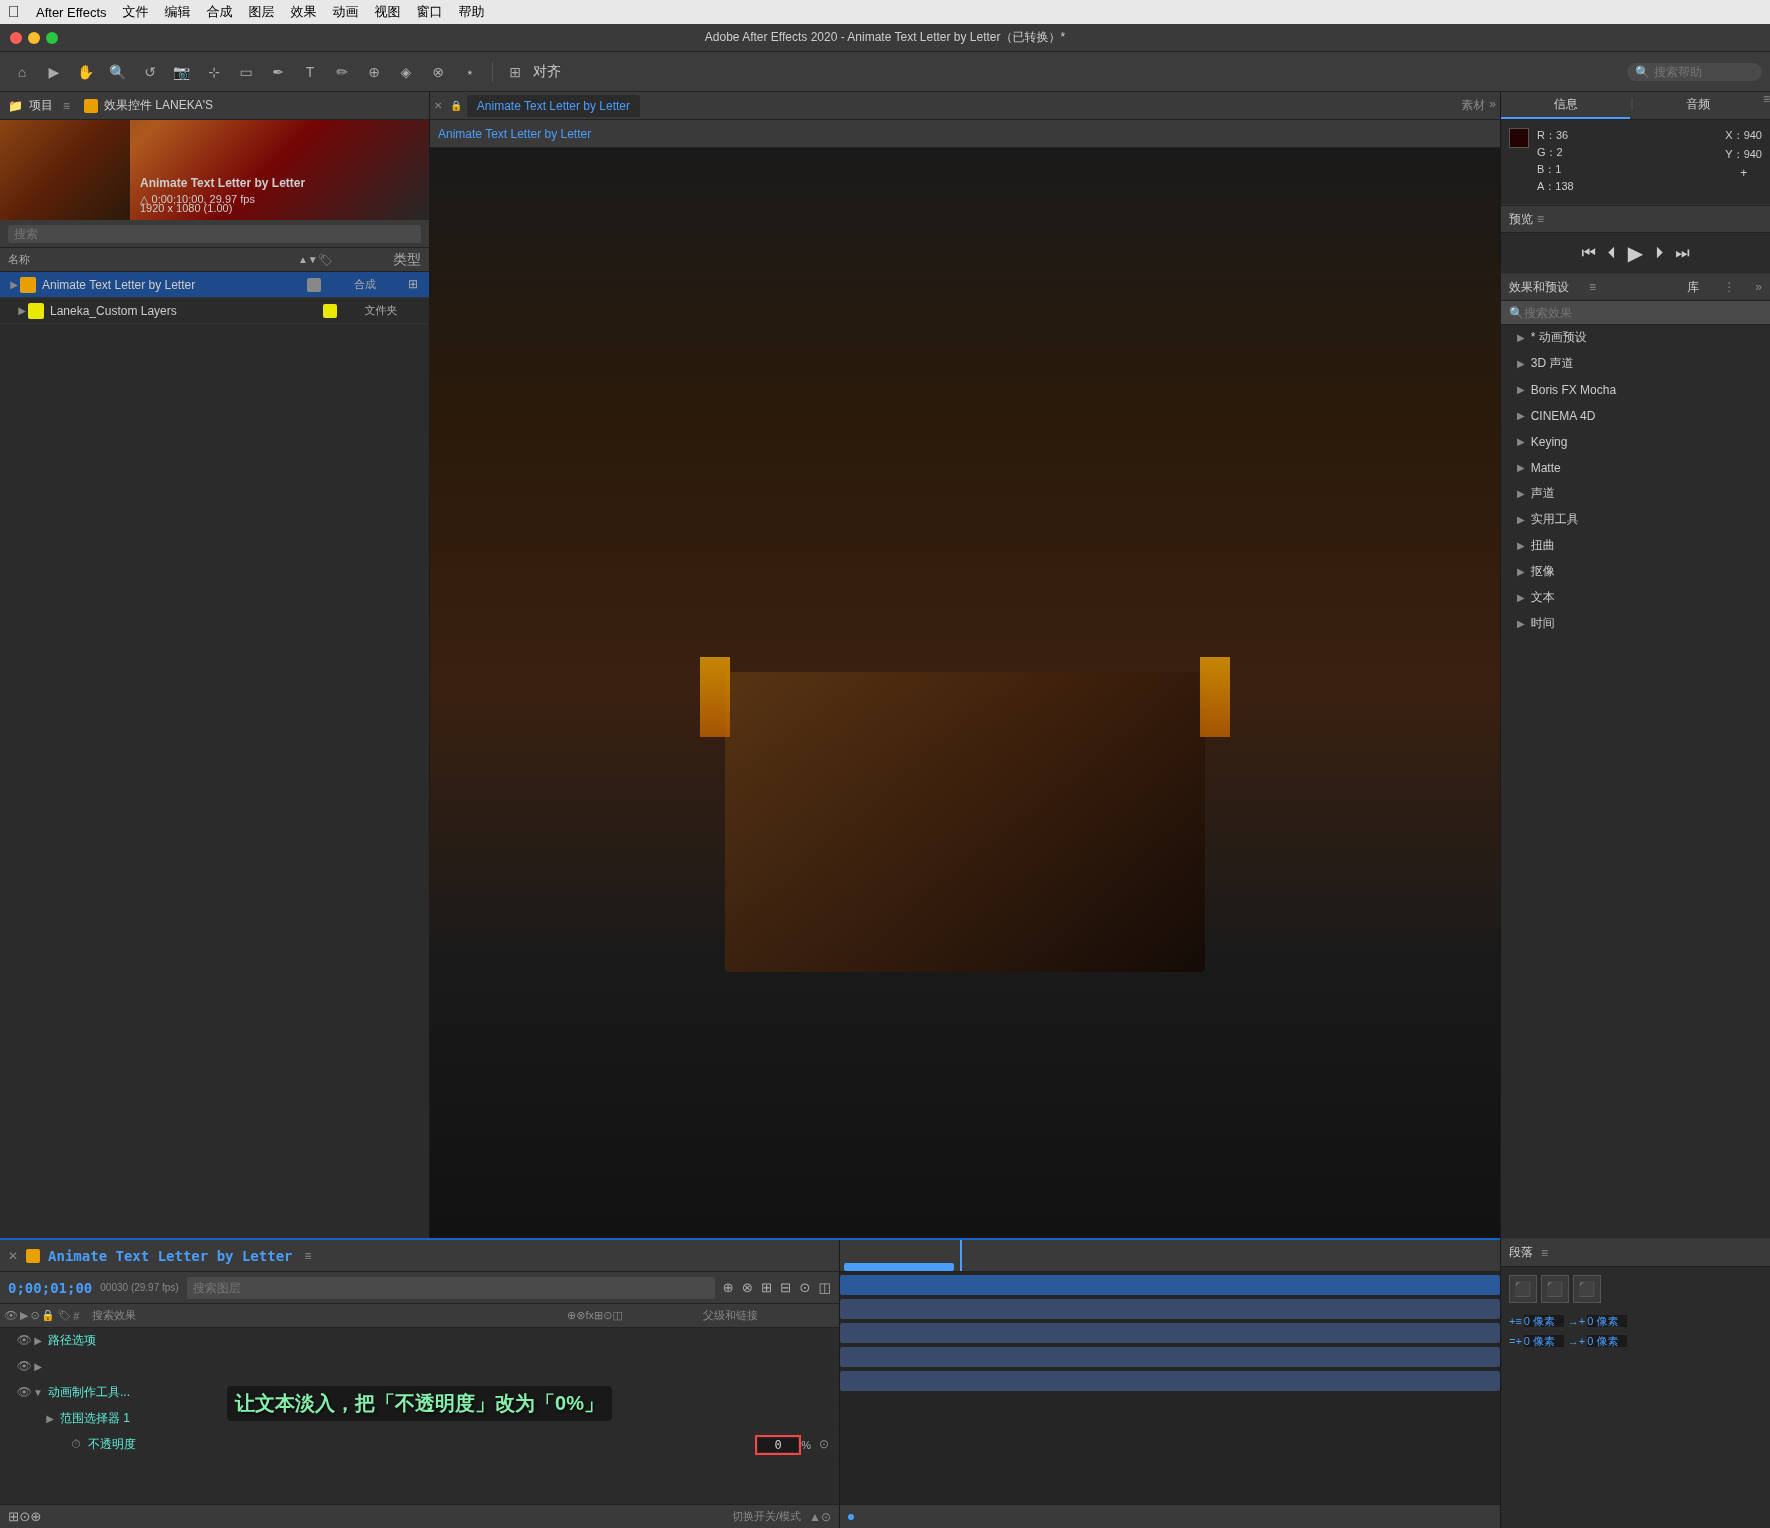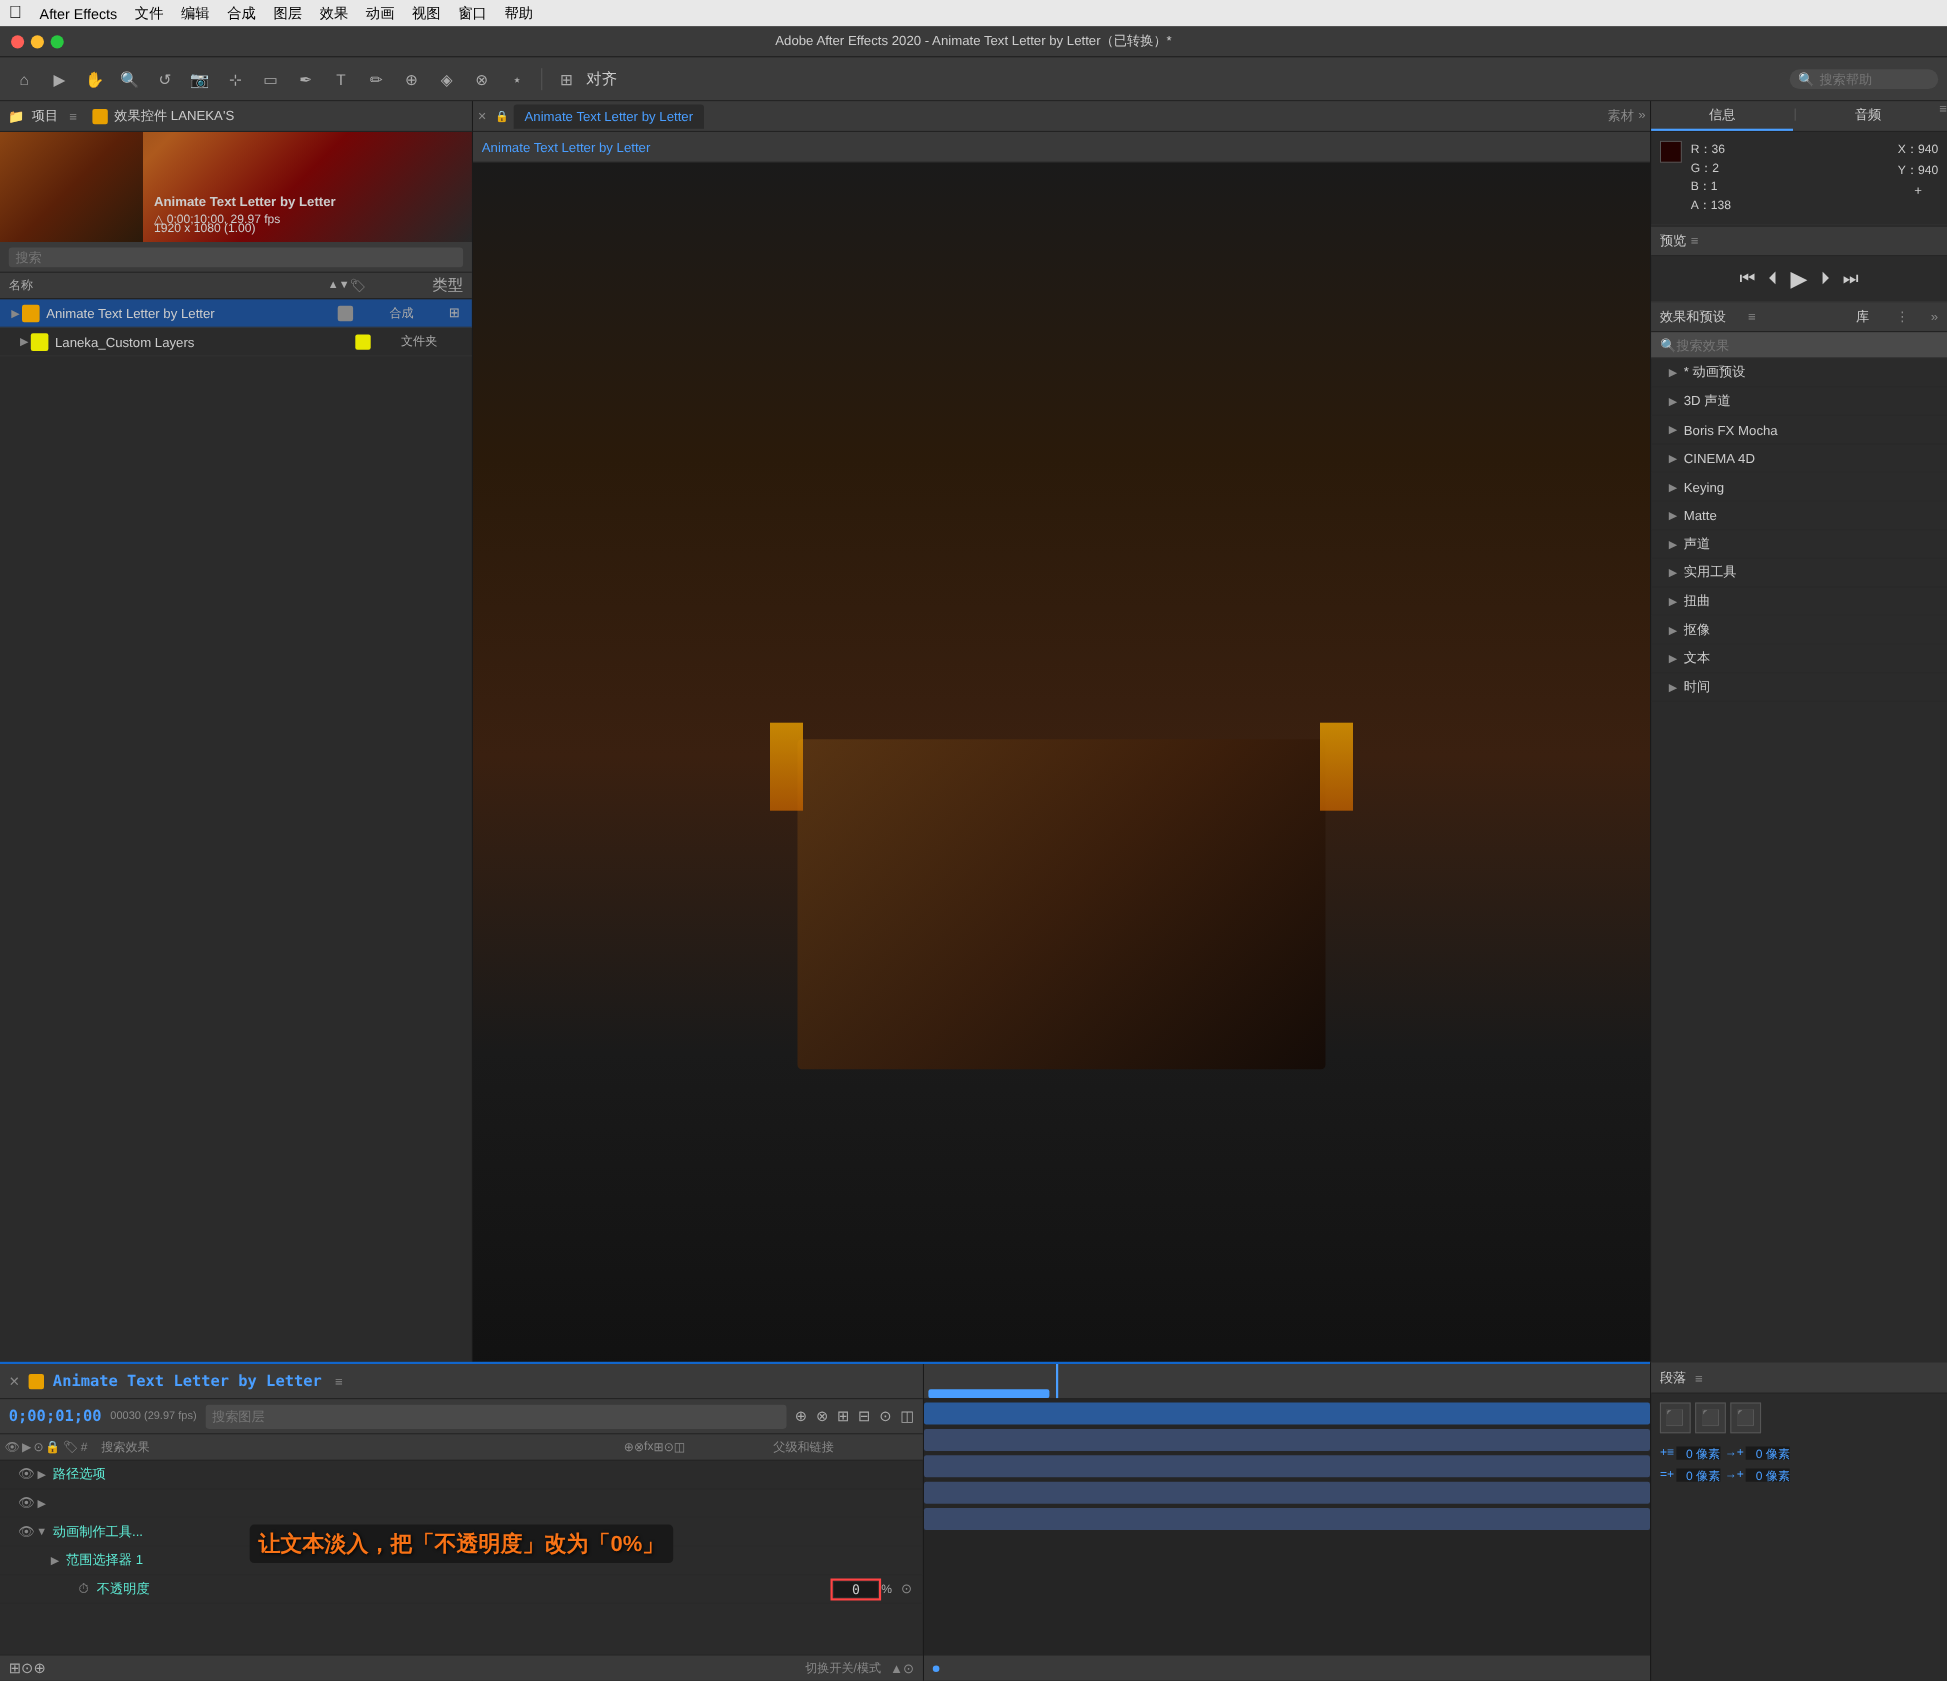--- a/index.html
+++ b/index.html
@@ -534,21 +534,21 @@
     .padding-fields {
       padding: 4px 8px;
       display: flex; gap: 4px;
     }
     .pad-field {
       display: flex; align-items: center; gap: 2px;
       font-size: 11px; color: #4a9eff;
     }
     .pad-value {
       background: #1a1a1a; border: none; color: #4a9eff;
-      width: 40px; font-size: 11px; text-align: right;
+      width: 40px; font-size: 11px; text-align: left;
       outline: none;
     }
     .layer-indent { padding-left: 16px; }
     .layer-indent2 { padding-left: 28px; }
     .layer-indent3 { padding-left: 40px; }
   </style>
 </head>
 <body>
 
 <div class="menubar">
@@ -875,21 +875,21 @@
       </div>
 
       <div class="layer-item layer-indent">
         <div class="layer-vis">👁</div>
         <div class="layer-expand">▼</div>
         <div class="layer-name">动画制作工具...</div>
       </div>
 
       <div style="position:relative;height:0;overflow:visible;">
         <div style="position:absolute;top:-20px;left:0;right:0;display:flex;align-items:center;justify-content:center;z-index:100;pointer-events:none;">
-          <span style="color:#f97316;font-size:20px;font-weight:bold;text-shadow:1px 1px 3px rgba(0,0,0,0.9);background:rgba(0,0,0,0.4);padding:4px 8px;border-radius:4px;">让文本淡入，把「不透明度」改为「0%」</span>
+          <span style="color:#86efac;font-size:20px;font-weight:bold;text-shadow:1px 1px 3px rgba(0,0,0,0.9);background:rgba(0,0,0,0.4);padding:4px 8px;border-radius:4px;">让文本淡入，把「不透明度」改为「0%」</span>
         </div>
       </div>
 
       <div class="layer-item layer-indent2">
         <div class="layer-vis"></div>
         <div class="layer-expand">▶</div>
         <div class="layer-name">范围选择器 1</div>
       </div>
 
       <div class="layer-item layer-indent3">

